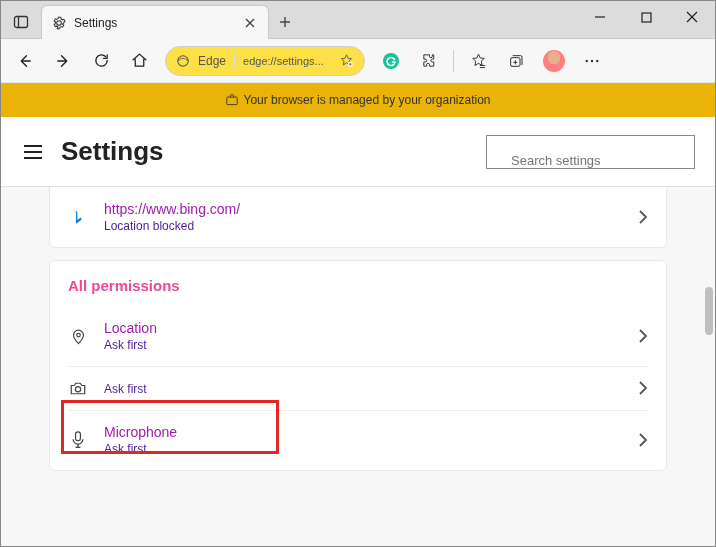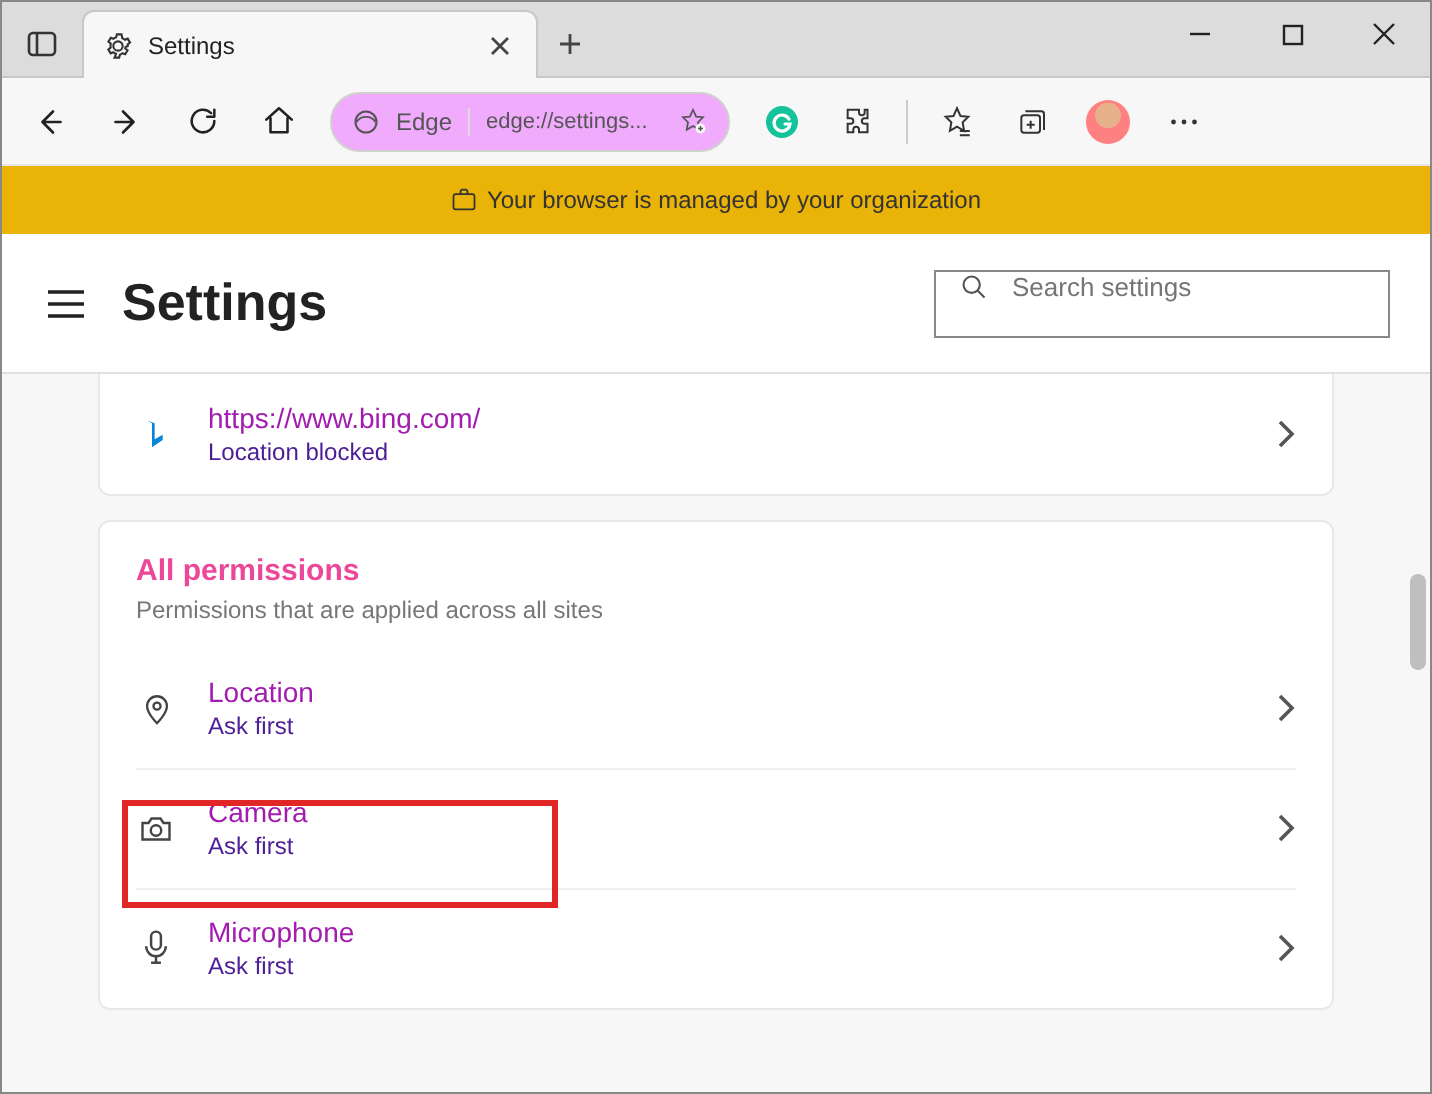--- a/index.html
+++ b/index.html
@@ -12,33 +12,33 @@
 .tab .gear { margin-right: 8px; }
 .tab .title { font-size: 12px; flex: 1; color:#222; }
 .tab .close { width:16px; height:16px; display:flex; align-items:center; justify-content:center; }
 .newtab { width: 32px; height: 34px; margin-top:4px; display:flex; align-items:center; justify-content:center; }
 .winbtns { margin-left:auto; display:flex; }
 .winbtn { width:46px; height:32px; display:flex; align-items:center; justify-content:center; }
 
 
 .toolbar { height: 44px; background: #f7f7f7; display:flex; align-items:center; padding: 0 6px; gap:2px; border-bottom:1px solid #e5e5e5; }
 .tbtn { width:36px; height:36px; display:flex; align-items:center; justify-content:center; border-radius:4px; }
-.omnibox { flex:0 0 200px; height:30px; border:1px solid #d0d0d0; border-radius:15px; display:flex; align-items:center; background:#f0abfc; padding:0 10px; margin:0 6px; gap:8px; }
+.omnibox { flex:0 0 200px; height:30px; border:1px solid #d0d0d0; border-radius:15px; display:flex; align-items:center; background:#fde047; padding:0 10px; margin:0 6px; gap:8px; }
 .omnibox .edge-label { font-size:12px; color:#555; padding-right:8px; border-right:1px solid #ddd; }
 .omnibox .url { font-size:11px; color:#555; flex:1; overflow:hidden; white-space:nowrap; text-overflow:ellipsis; }
 .avatar { width:22px; height:22px; border-radius:50%; background: radial-gradient(circle at 50% 35%, #e6b08a 35%, transparent 36%), linear-gradient(#ff8080,#ff8080); background-color:#ff8080; }
 
 
 .infobar { height:34px; background:#eab308; display:flex; align-items:center; justify-content:center; gap:4px; font-size:12px; color:#333; }
 
 
 .settings-header { height:70px; display:flex; align-items:center; padding:0 20px; border-bottom:1px solid #e0e0e0; gap:16px; }
 .hamburger { width:24px; height:24px; display:flex; align-items:center; justify-content:center; }
 .settings-title { font-size:26px; font-weight:600; color:#222; }
-.searchbox { margin-left:auto; width:228px; height:34px; border:1px solid #888; display:flex; align-items:flex-start; padding:0 12px; gap:12px; background:#fff; }
+.searchbox { margin-left:auto; width:209px; height:34px; border:1px solid #888; display:flex; align-items:flex-end; padding:0 12px; gap:12px; background:#fff; }
 .searchbox input { border:none; outline:none; font-size:13px; flex:1; color:#555; background:transparent; }
 
 
 .content { position:absolute; top:186px; left:0; right:0; bottom:0; background:#f7f7f7; overflow:hidden; }
 .card { background:#fff; border:1px solid #e8e8e8; border-radius:6px; margin:0 48px 12px 48px; }
 .card.partial-top { border-top-left-radius:0; border-top-right-radius:0; margin-top:0; border-top:none; }
 .row { display:flex; align-items:center; padding:14px 18px; gap:16px; position:relative; }
 .row + .row::before { content:""; position:absolute; left:18px; right:18px; top:0; height:1px; background:#eee; }
 .row .icon { width:20px; display:flex; justify-content:center; color:#444; flex-shrink:0; }
 .row .texts { flex:1; }
@@ -215,21 +215,20 @@
         <svg width="10" height="14" viewBox="0 0 10 14">
             <path d="M2 1l6 6-6 6" fill="none" stroke="#555" stroke-width="1.8"></path>
           </svg>
       </div>
     </div>
   </div>
 
   <div class="card">
     <div class="section-head">
       <div class="h">All permissions</div>
-      <div class="s">Permissions that are applied across all sites</div>
     </div>
 
     <div class="row">
       <div class="icon">
         <svg width="17" height="17" viewBox="0 0 24 24">
             <path d="M12 22s7-7 7-12a7 7 0 1 0-14 0c0 5 7 12 7 12z" fill="none" stroke="#444" stroke-width="1.6"></path>
             <circle cx="12" cy="10" r="2.5" fill="none" stroke="#444" stroke-width="1.6"></circle>
           </svg>
       </div>
       <div class="texts">
@@ -244,21 +243,20 @@
     </div>
 
     <div class="row">
       <div class="icon">
         <svg width="18" height="15" viewBox="0 0 24 20">
             <path d="M3 6h4l2-3h6l2 3h4v11H3z" fill="none" stroke="#444" stroke-width="1.6"></path>
             <circle cx="12" cy="11" r="3.5" fill="none" stroke="#444" stroke-width="1.6"></circle>
           </svg>
       </div>
       <div class="texts">
-        <div class="label">Camera</div>
         <div class="sub">Ask first</div>
       </div>
       <div class="chev">
           <svg width="10" height="14" viewBox="0 0 10 14">
             <path d="M2 1l6 6-6 6" fill="none" stroke="#555" stroke-width="1.8"></path>
           </svg>
         </div>
     </div>
 
     <div class="row">

